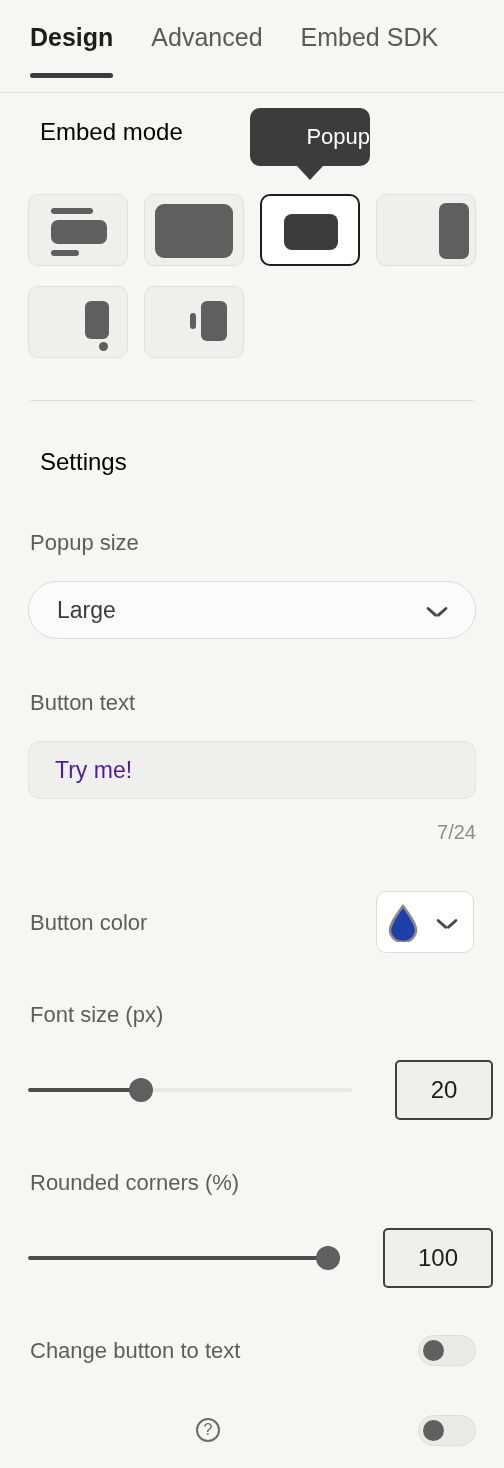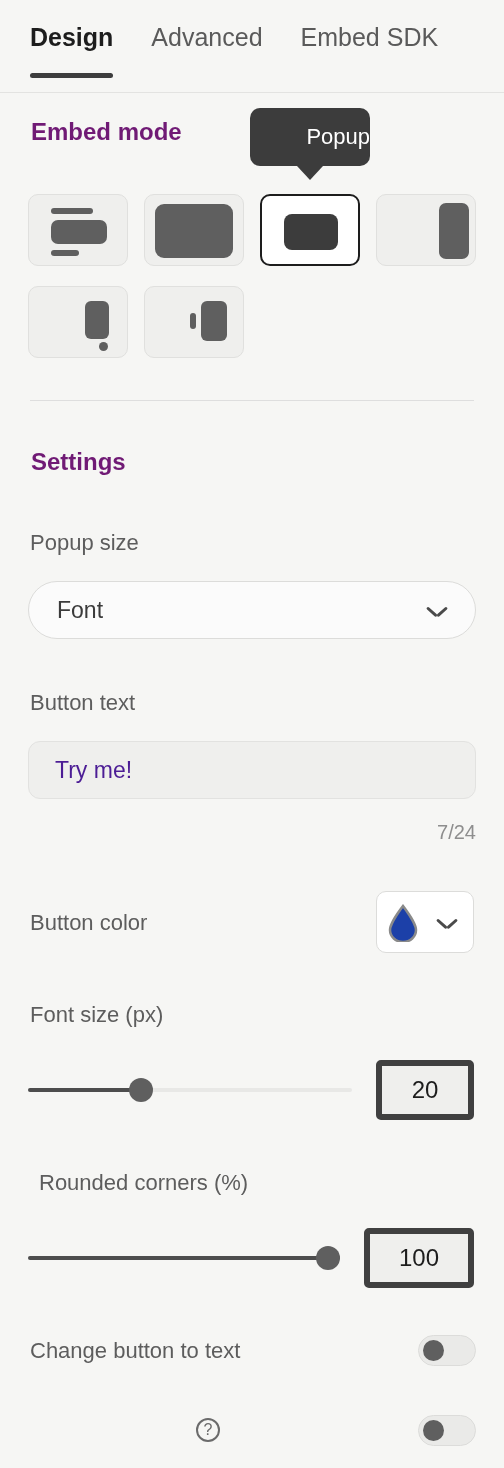--- a/index.html
+++ b/index.html
@@ -33,22 +33,22 @@
     cursor: pointer;
   }
   .tab.active { color: #1d1d1d; font-weight: bold; position: relative; }
   .tab.active .underline {
     position: absolute; left: 0; right: 0; bottom: -22px;
     height: 5px; background: #3d3d3d; border-radius: 3px;
   }
 
   
   .section-title {
-    position: absolute; left: 31px;
-    font-size: 24px; font-weight: bold; color: #701a75;
+    position: absolute; left: 40px;
+    font-size: 24px; font-weight: normal; color: #000000;
   }
   .field-label {
     position: absolute; left: 30px;
     font-size: 22px; color: #5d5d5d;
   }
 
   
   .tile {
     position: absolute;
     width: 100px; height: 72px;
@@ -144,24 +144,24 @@
     position: absolute; left: 0; top: 10px; height: 4px;
     background: #4d4d4d; border-radius: 2px;
   }
   .slider .thumb {
     position: absolute; top: 0; width: 24px; height: 24px;
     background: #5f5f5f; border-radius: 50%;
   }
   .num-box {
     position: absolute;
     background: #efefed;
-    border: 6px solid #404040;
+    border: 2px solid #404040;
     border-radius: 5px;
     display: flex; align-items: center; justify-content: center;
-    font-size: 24px; color: #1d1d1d;
+    font-size: 24px; color: #1d1d1d; margin-left: 19px;
   }
 
   
   .toggle {
     position: absolute;
     width: 58px; height: 31px;
     background: #eaeae8;
     border: 1px solid #dcdcda;
     border-radius: 16px;
     cursor: pointer;
@@ -238,21 +238,21 @@
     <span class="shape" style="left:56px; top:14px; width:26px; height:40px; border-radius:6px;"></span>
     <span class="shape" style="left:45px; top:26px; width:6px; height:16px; border-radius:3px;"></span>
   </div>
 
   <div class="divider" style="top:400px;"></div>
 
   <div class="section-title" style="top:448px;">Settings</div>
 
   <div class="field-label" style="top:530px;text-align:right;">Popup size</div>
   <div class="select" style="top:581px;">
-    <span class="value">Font</span>
+    <span class="value">Large</span>
     <span class="chev" style="right:28px; top:23px;"></span>
   </div>
 
   <div class="field-label" style="top:690px;">Button text</div>
   <div class="text-input" style="top:741px;">
     <span class="value">Try me!</span>
   </div>
   <div class="counter" style="top:821px;">7/24</div>
 
   <div class="field-label" style="top:910px;">Button color</div>
@@ -266,21 +266,21 @@
   <div class="field-label" style="top:1002px;">Font size (px)</div>
   <div class="slider" style="left:28px; top:1078px; width:324px;">
     <span class="track-bg"></span>
     <span class="track-fill" id="fs-fill" style="width: 113.4px;"></span>
     <span class="thumb" id="fs-thumb" style="left: 101.4px;"></span>
   </div>
   <div class="num-box" style="left:376px; top:1060px; width:98px; height:60px;">
     <span>20</span>
   </div>
 
-  <div class="field-label" style="top:1170px;margin-left:9px;">Rounded corners (%)</div>
+  <div class="field-label" style="top:1170px;">Rounded corners (%)</div>
   <div class="slider" style="left:28px; top:1246px; width:312px;">
     <span class="track-bg"></span>
     <span class="track-fill" id="rc-fill" style="width: 312px;"></span>
     <span class="thumb" id="rc-thumb" style="left: 288px;"></span>
   </div>
   <div class="num-box" style="left:364px; top:1228px; width:110px; height:60px;">
     <span>100</span>
   </div>
 
   <div class="field-label" style="top:1338px;">Change button to text</div>

